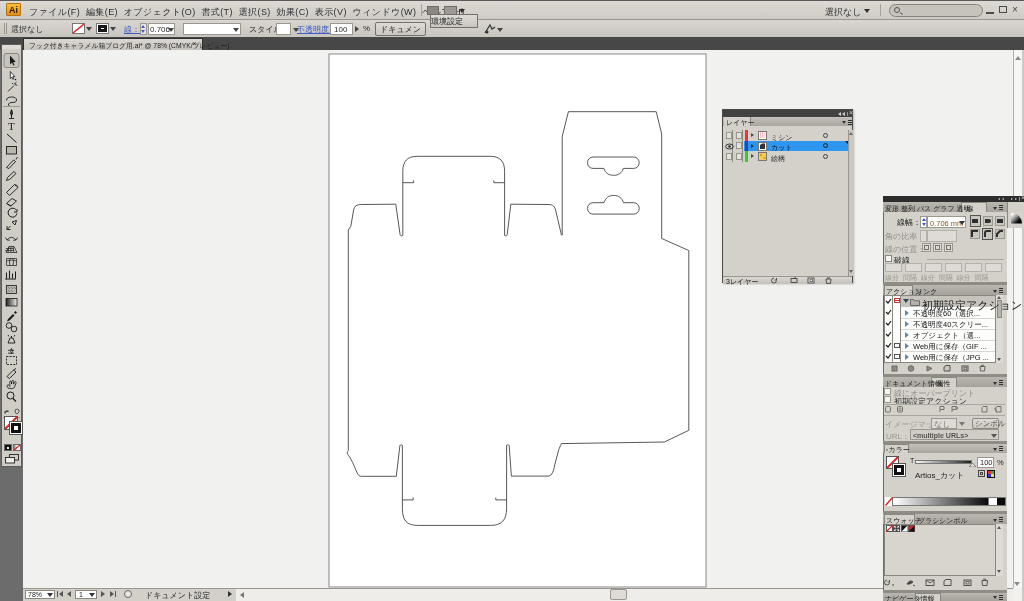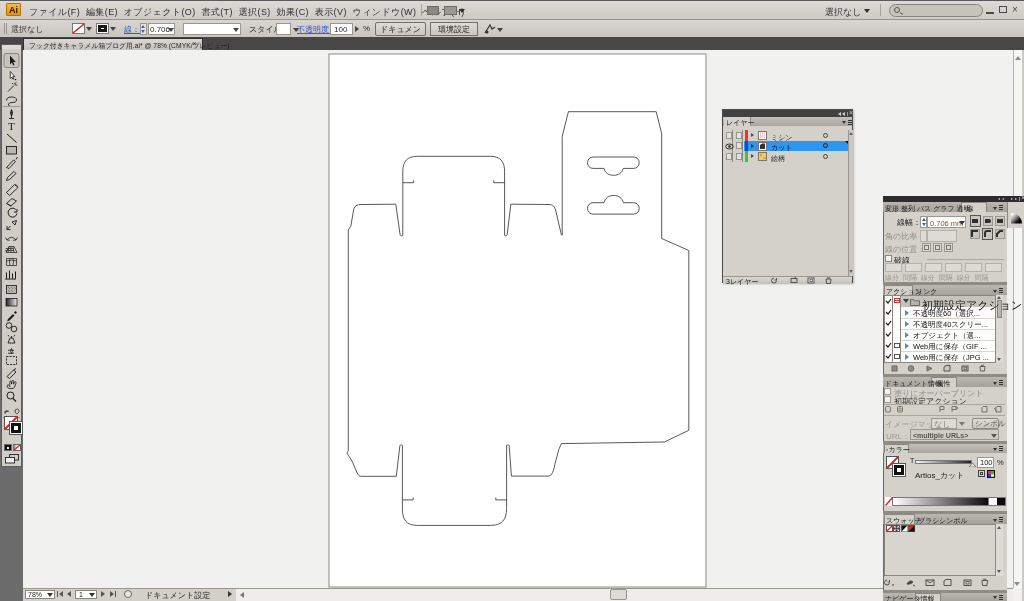--- a/index.html
+++ b/index.html
@@ -54,21 +54,21 @@
 <div class="abs td" style="left:233px;top:28px;border-top-color:#444"></div>
 <div class="tx" style="left:249px;top:24px;font-size:8px;color:#2c2c2c">スタイル：</div>
 <div class="abs" style="left:276px;top:23px;width:15px;height:12px;background:#fff;border:1px solid #9a978f"></div>
 <div class="abs td" style="left:293px;top:28px;border-top-color:#444"></div>
 <div class="tx" style="left:297px;top:24px;font-size:8px;color:#3c5dc9;text-decoration:underline">不透明度：</div>
 <div class="abs" style="left:330px;top:23px;width:23px;height:12px;background:#fff;border:1px solid #9a978f"></div>
 <div class="tx" style="left:334px;top:25px;font-size:8px;color:#2c2c2c">100</div>
 <div class="abs tr" style="left:355px;top:26px;border-left-color:#444"></div>
 <div class="tx" style="left:363px;top:24px;font-size:8px;color:#2c2c2c">%</div>
 <div class="abs" style="left:375px;top:22px;width:51px;height:14px;background:linear-gradient(#dedbd6,#c9c6c0);border:1px solid #73706b;border-radius:2px;font-size:8px;color:#222;text-align:center;line-height:13px">ドキュメント設定</div>
-<div class="abs" style="left:430px;top:22px;width:48px;height:14px;background:linear-gradient(#dedbd6,#c9c6c0);border:1px solid #73706b;border-radius:0;font-size:8px;color:#222;text-align:center;line-height:13px">環境設定</div>
+<div class="abs" style="left:430px;top:14px;width:48px;height:14px;background:linear-gradient(#dedbd6,#c9c6c0);border:1px solid #73706b;border-radius:0;font-size:8px;color:#222;line-height:13px">環境設定</div>
 <svg class="abs" style="left:483px;top:23px" width="14" height="12">
     <path d="M2 10 L7 2 L9 6 L12 4" stroke="#333" stroke-width="1.2" fill="none"></path>
     <circle cx="4" cy="9" r="1.5" fill="#333"></circle>
   </svg>
 <div class="abs td" style="left:497px;top:28px;border-top-color:#444"></div>
 
 <div class="abs" id="tabrow" style="left:0;top:37px;width:1024px;height:13px;background:#474747"></div>
 <div class="abs" style="left:4px;top:40px;width:0;height:0;border-top:3px solid transparent;border-bottom:3px solid transparent;border-left:4px solid #c9c9c9"></div>
 <div class="abs" style="left:9px;top:40px;width:0;height:0;border-top:3px solid transparent;border-bottom:3px solid transparent;border-left:4px solid #c9c9c9"></div>
 <div class="abs" style="left:23px;top:38px;width:180px;height:12px;background:linear-gradient(#dbd8d3,#c6c3bd);border:1px solid #2e2e2e;border-bottom:none"></div>
@@ -452,21 +452,21 @@
 </svg>
 
 <div class="abs" style="left:883px;top:374px;width:124px;height:3px;background:#8f8c86"></div>
 <div class="abs" style="left:883px;top:377px;width:124px;height:10px;background:linear-gradient(#bab7b1,#a5a29c)"></div>
 <div class="abs" style="left:931px;top:377px;width:26px;height:10px;background:#d4d1cb;border:1px solid #8a8780;border-bottom:none"></div>
 <div class="tx" style="left:885px;top:378.5px;font-size:7px;color:#222">ドキュメント情報</div>
 <div class="tx" style="left:934px;top:378.5px;font-size:7px;color:#111">◦属性</div>
 <div class="abs" style="left:993px;top:381.5px;width:0;height:0;border-left:2.5px solid transparent;border-right:2.5px solid transparent;border-top:3px solid #333"></div>
 <div class="abs" style="left:999px;top:380px;width:4px;height:1px;background:#333;box-shadow:0 2px 0 #333,0 4px 0 #333"></div>
 <div class="abs" style="left:884px;top:388px;width:7px;height:7px;background:#f4f3f1;border:1px solid #9a978f"></div>
-<div class="tx" style="left:894px;top:388px;font-size:8px;color:#8f8c86">塗りにオーバープリント</div>
+<div class="tx" style="left:894px;top:388px;font-size:8px;color:#8f8c86">線にオーバープリント</div>
 <div class="abs" style="left:884px;top:395.5px;width:7px;height:7px;background:#f4f3f1;border:1px solid #9a978f"></div>
 <div class="tx" style="left:894px;top:395.5px;font-size:8px;color:#2a2a2a">初期設定アクション</div>
 <div class="abs" style="left:884px;top:403.5px;width:121px;height:1px;background:#aaa7a1"></div>
 <svg class="abs" style="left:884px;top:405px" width="121" height="9">
 <rect x="1.5" y="1.5" width="5" height="5.5" rx="1" fill="none" stroke="#76736d"></rect>
 <rect x="13.5" y="1.5" width="5" height="5.5" rx="1" fill="none" stroke="#76736d"></rect>
     <rect x="15" y="3" width="2" height="2.5" fill="none" stroke="#76736d" stroke-width="0.7"></rect>
 <path d="M56 7 l0 -5.5 l4 0 l0 3 l-4 0" fill="none" stroke="#76736d"></path>
 <path d="M68 7 l0 -5.5 l4 0 l0 3 l-4 0 m4 -3 l2 1.5 l-2 1.5" fill="none" stroke="#76736d"></path>
 <path d="M99 1.5 l4 0 l0 5.5 l-5 0 l0 -4.5 z" fill="none" stroke="#76736d"></path>

